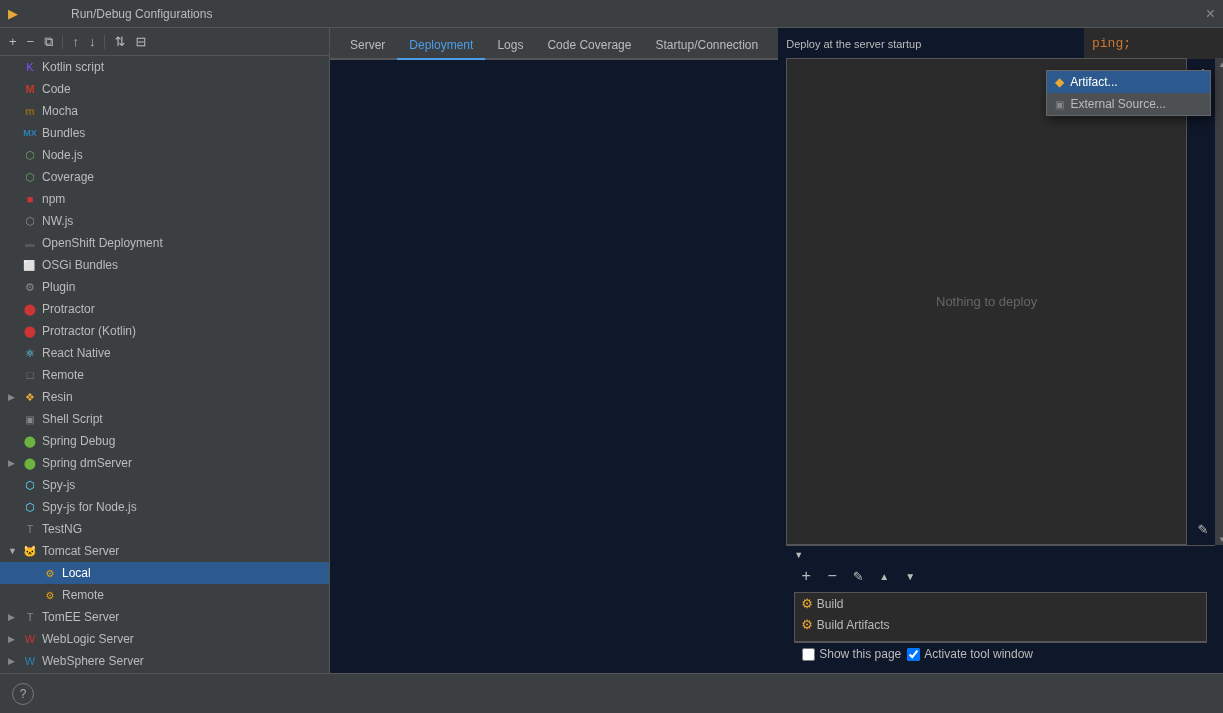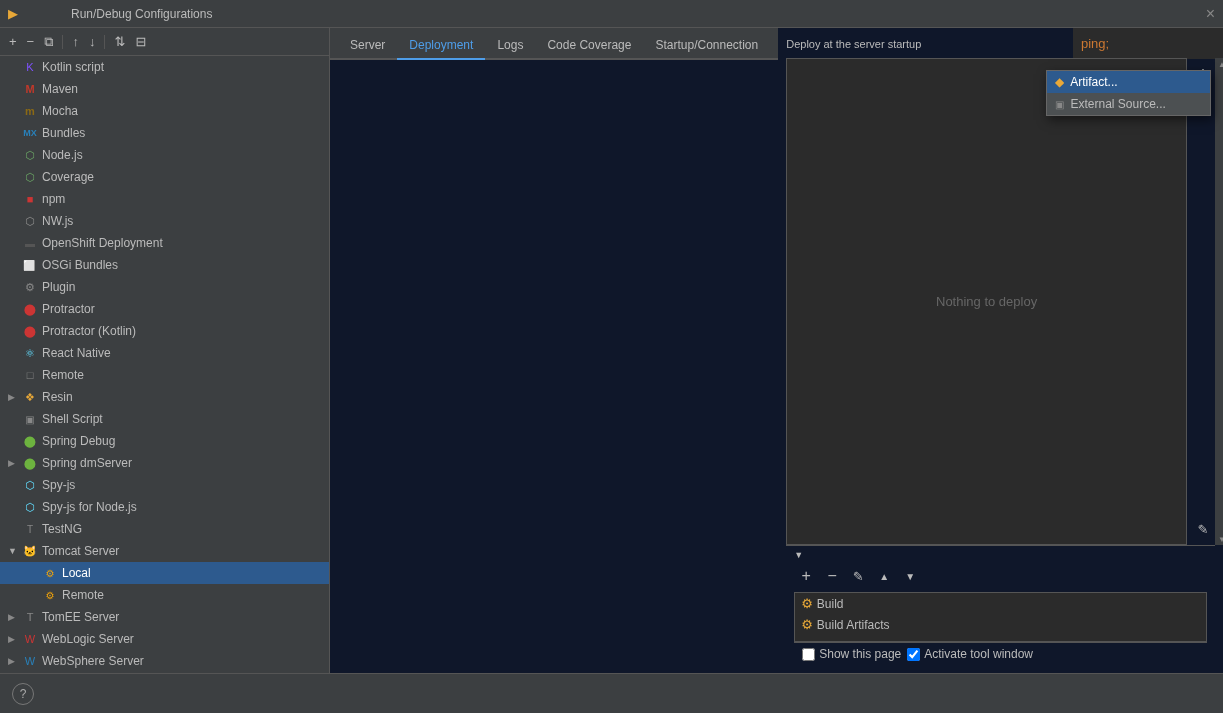--- a/index.html
+++ b/index.html
@@ -338,22 +338,22 @@
     .dropdown-item.highlighted {
       background: #2d5a8e;
       color: #ffffff;
     }
 
     
     .bg-code {
       position: absolute;
       right: 0;
       top: 28px;
-      width: 150px;
-      font-family: Liberation Sans, sans-serif;
+      width: 139px;
+      font-family: Liberation Mono, monospace;
       font-size: 13px;
       color: #a9b7c6;
       padding: 8px;
       background: #2b2b2b;
       z-index: 0;
     }
     .code-keyword { color: #cc7832; }
   </style>
 </head>
 <body>
@@ -387,21 +387,21 @@
 
       <div class="tree-item">
         <span class="arrow"></span>
         <span class="item-icon icon-kotlin">K</span>
         <span class="item-label">Kotlin script</span>
       </div>
 
       <div class="tree-item">
         <span class="arrow"></span>
         <span class="item-icon icon-maven" style="font-weight:bold;">M</span>
-        <span class="item-label">Maven</span>
+        <span class="item-label">Code</span>
       </div>
 
       <div class="tree-item">
         <span class="arrow"></span>
         <span class="item-icon" style="color:#8b6914;font-weight:bold;">m</span>
         <span class="item-label">Mocha</span>
       </div>
 
       <div class="tree-item">
         <span class="arrow"></span>

